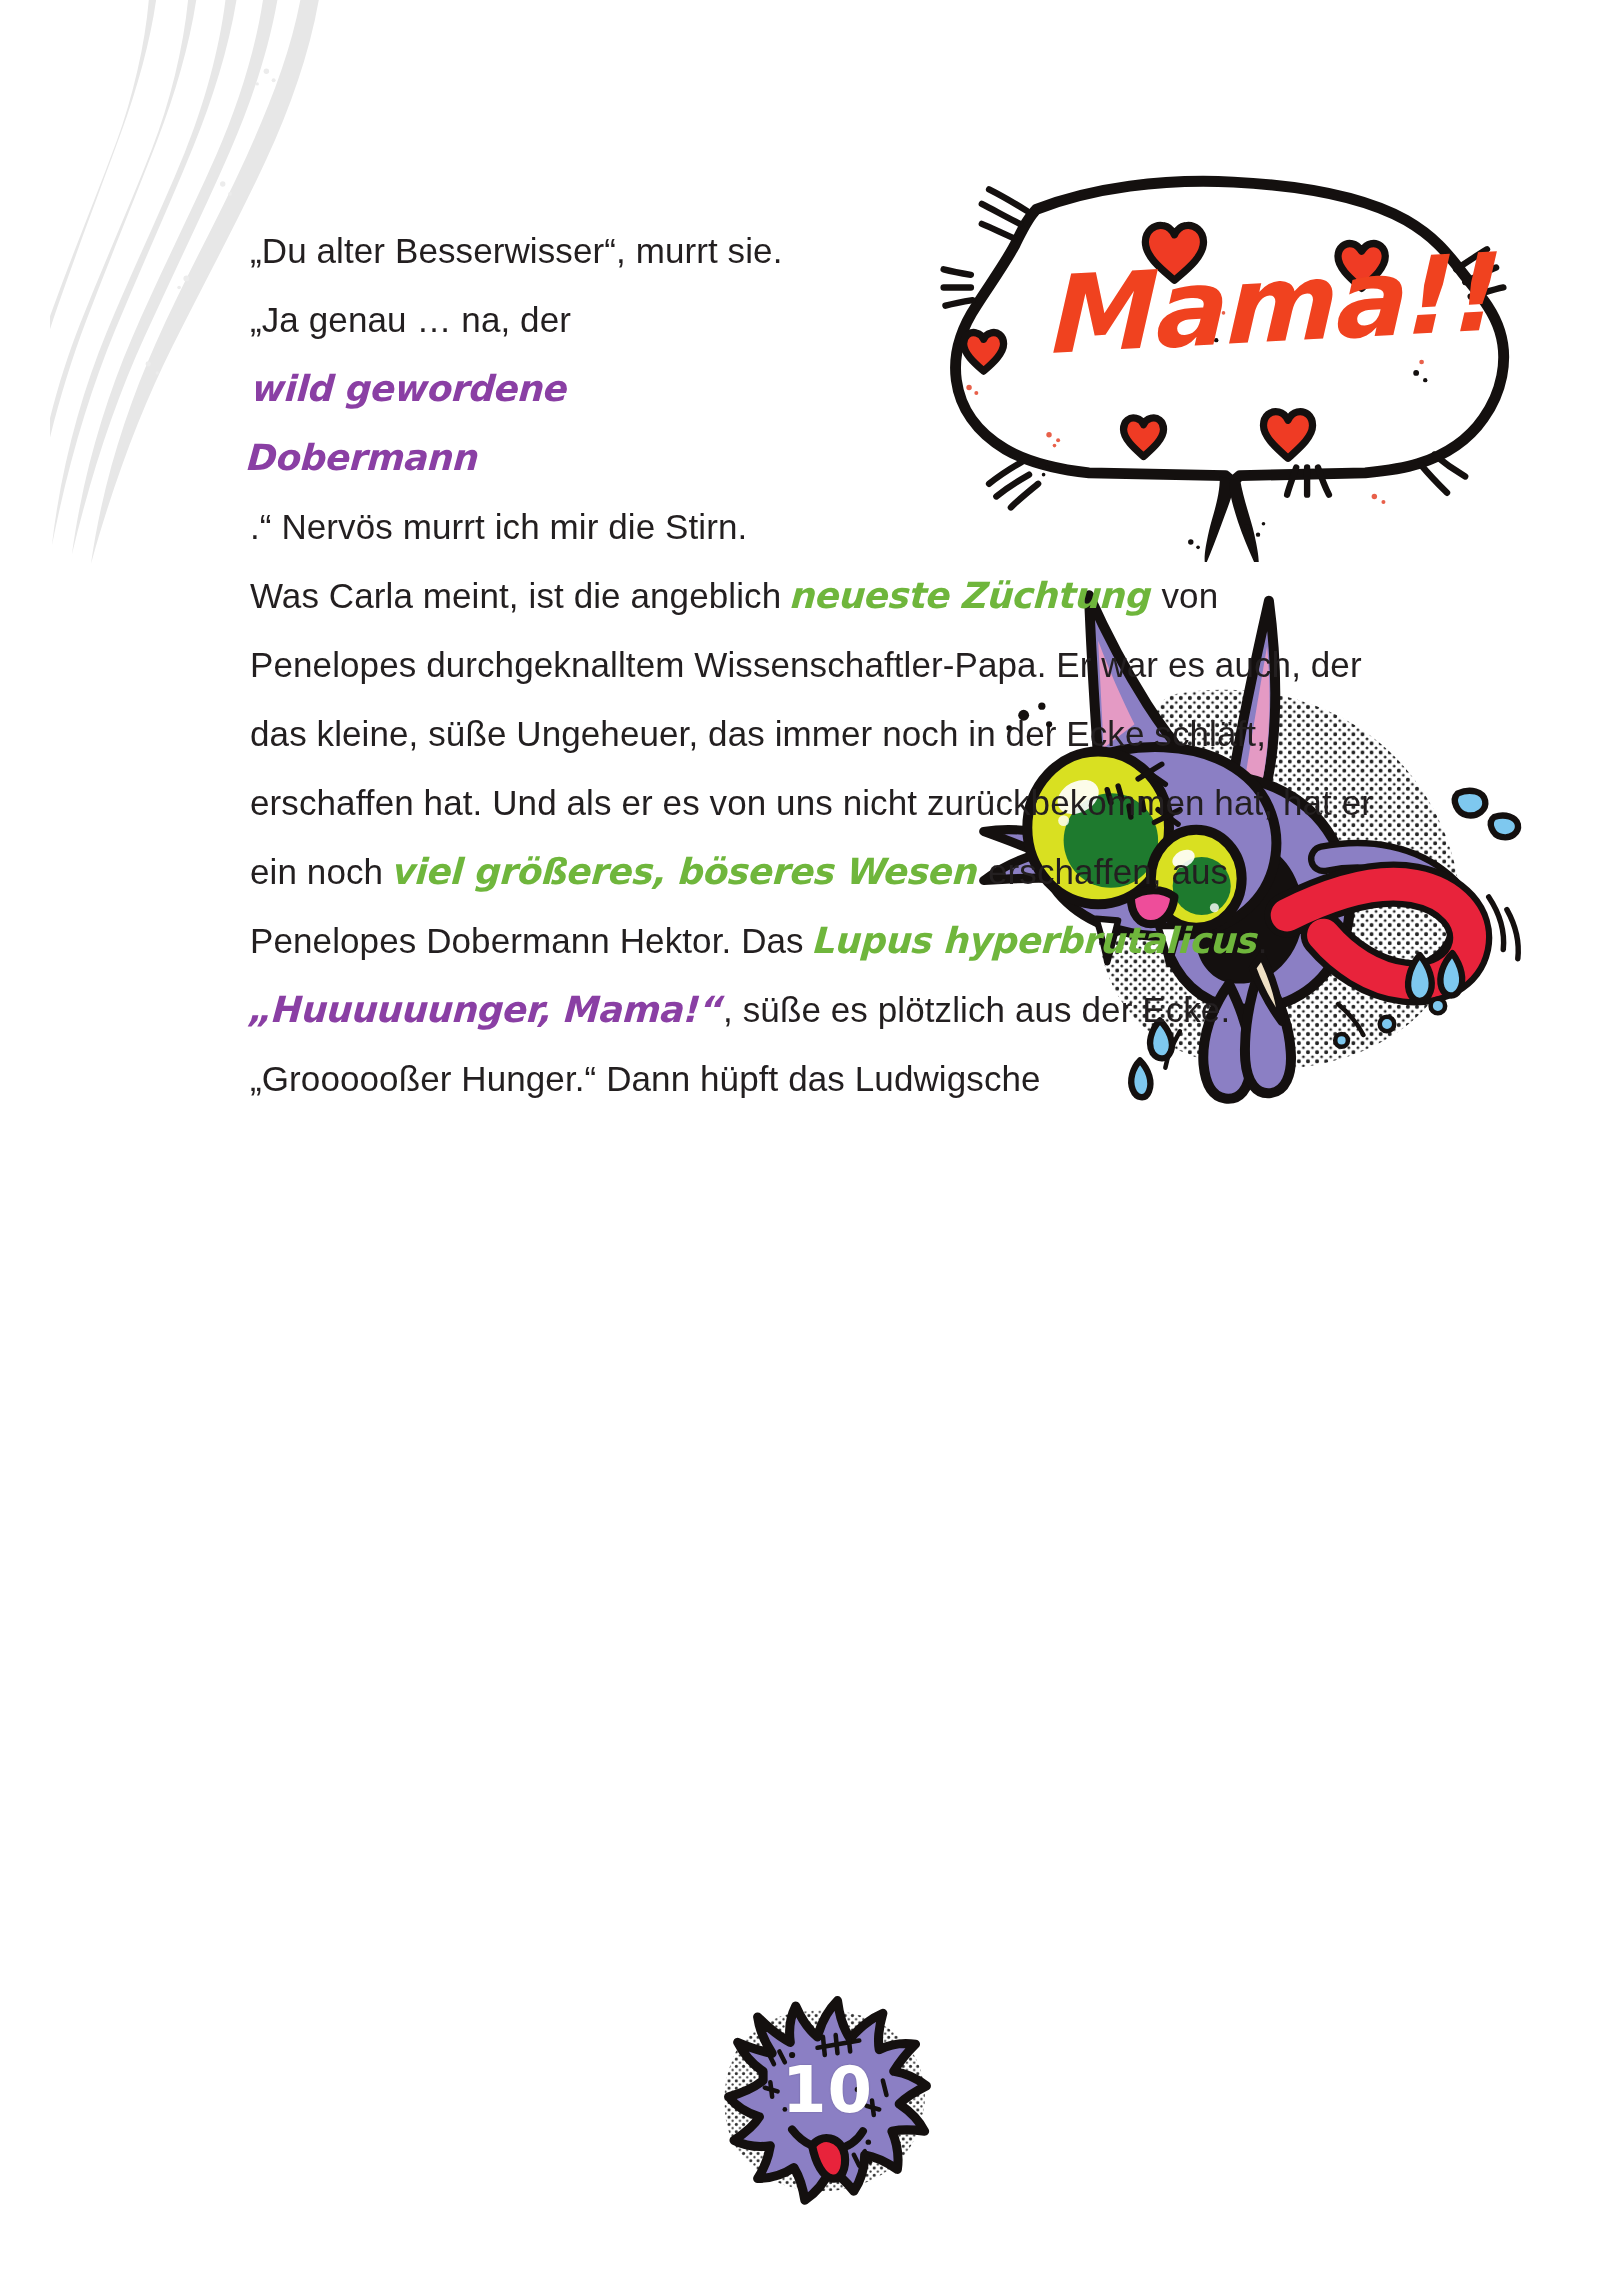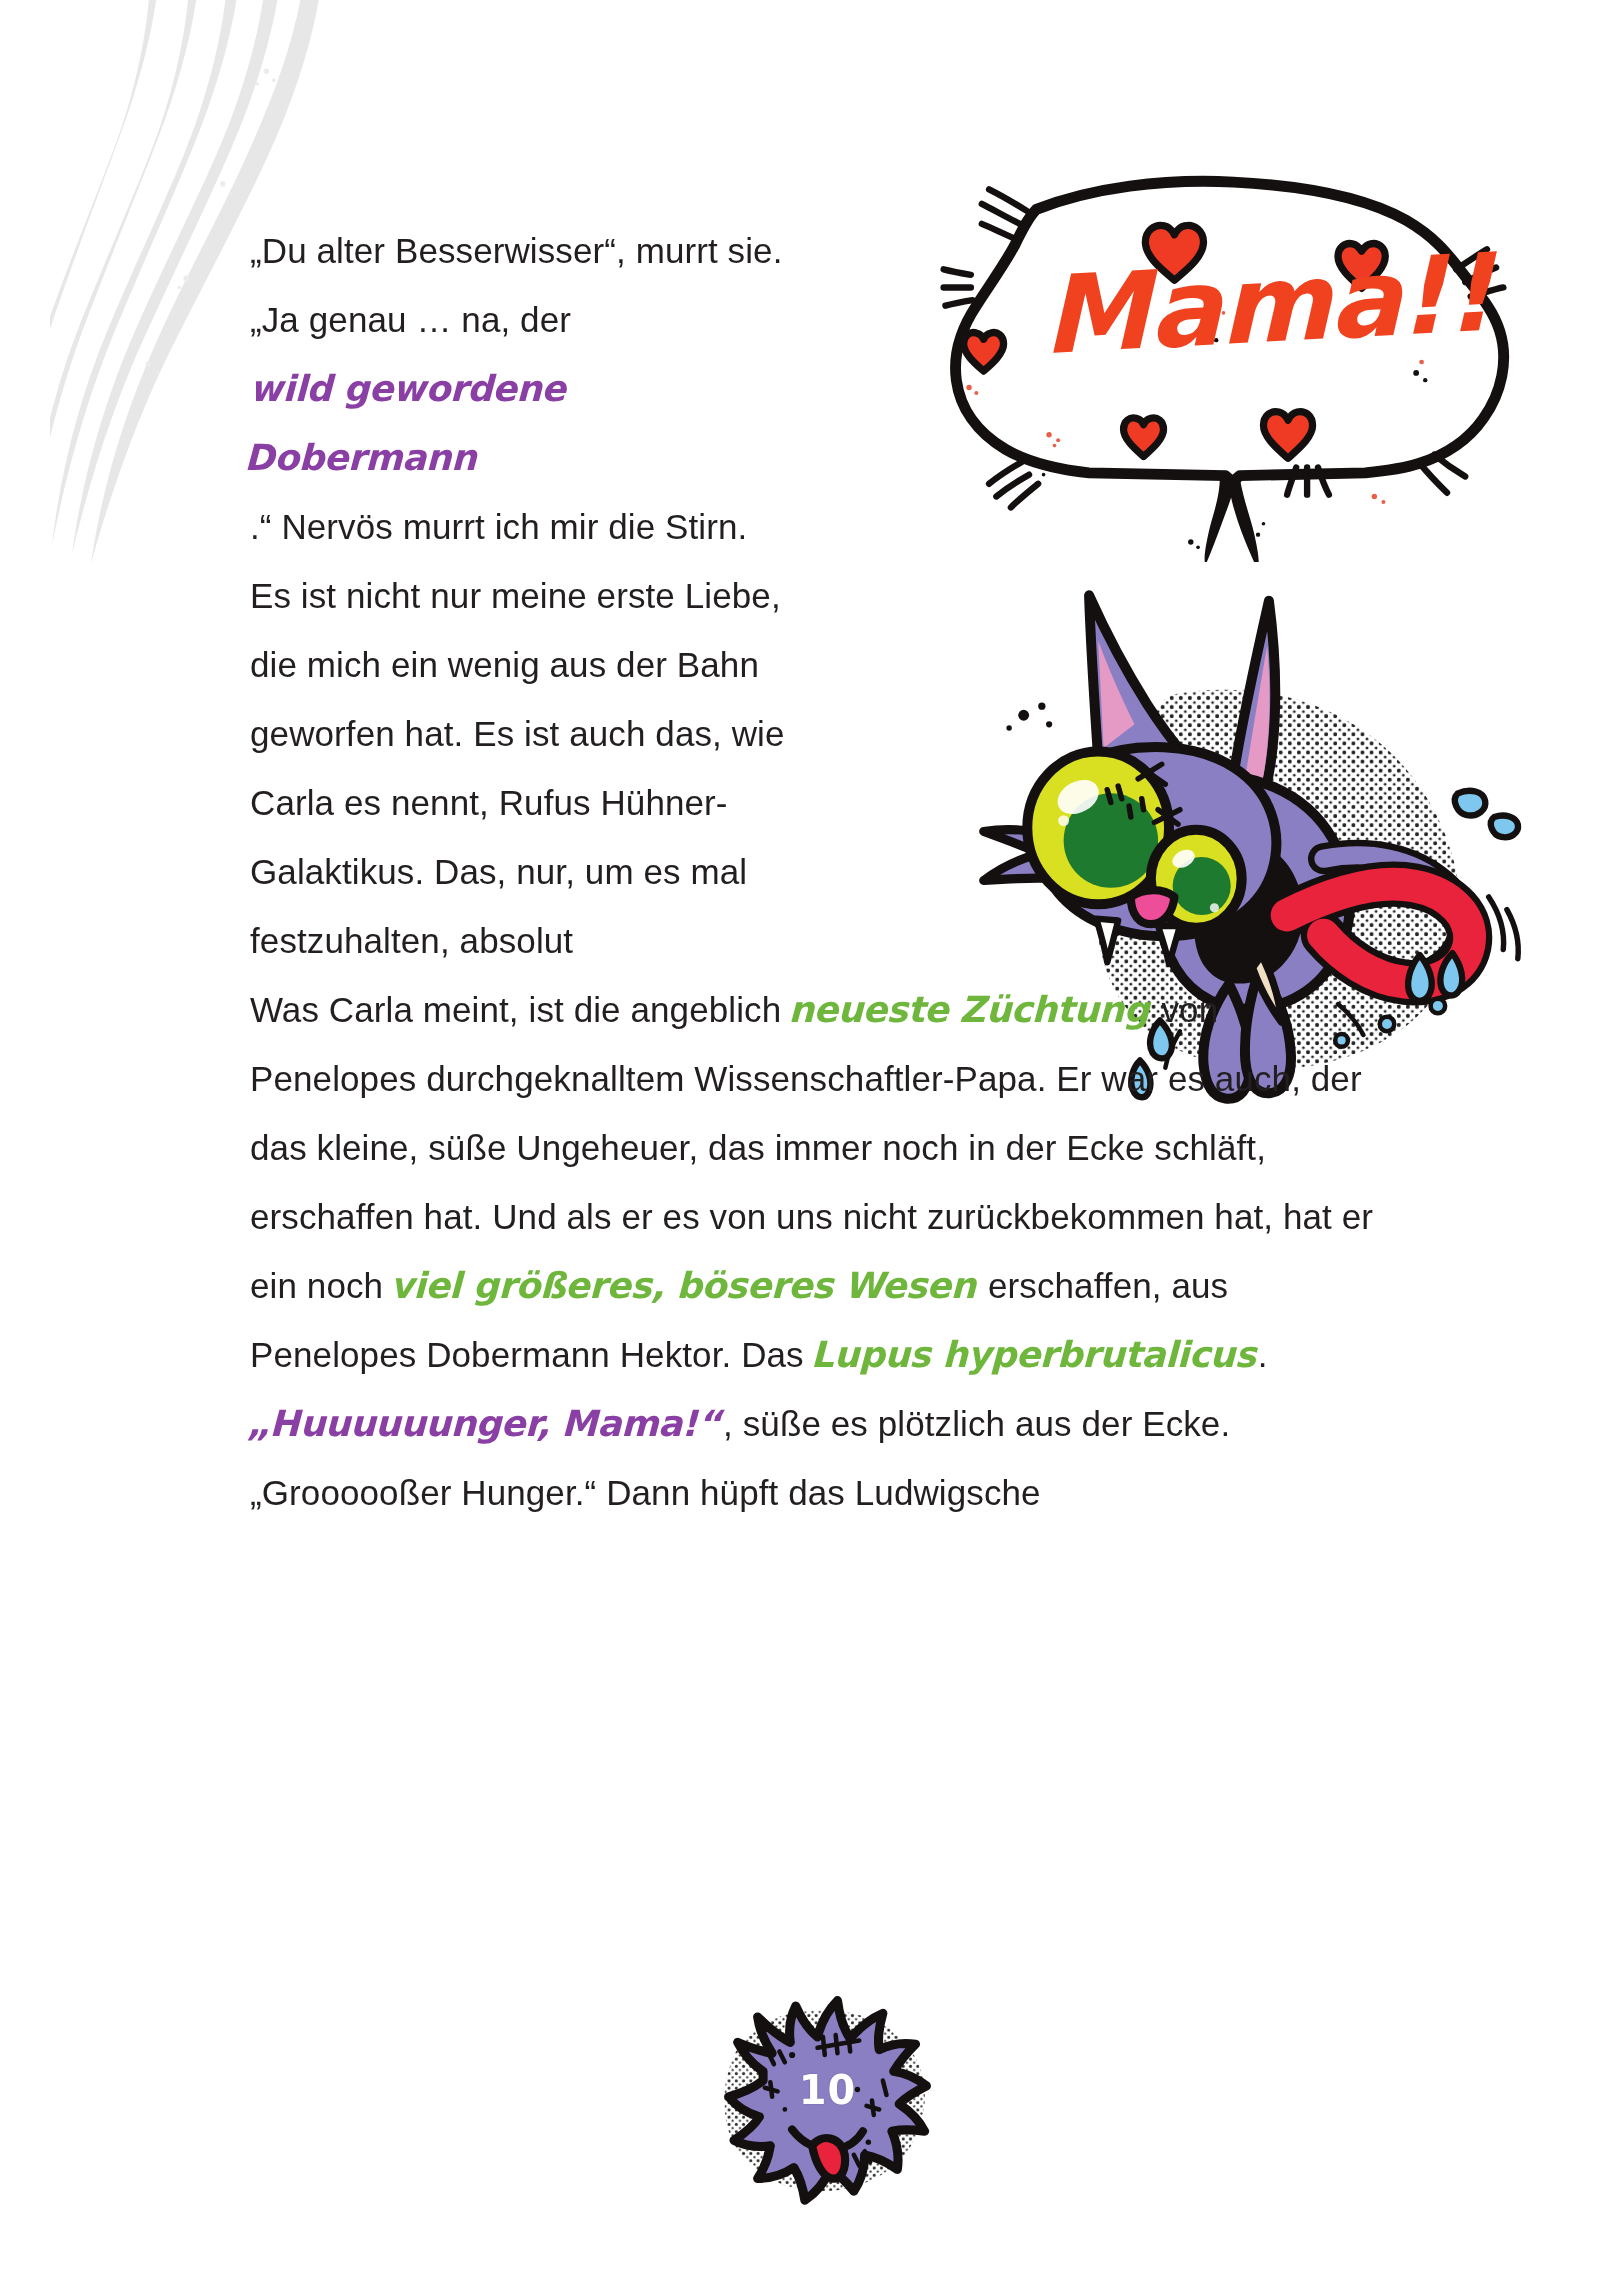--- a/index.html
+++ b/index.html
@@ -54,21 +54,21 @@
   .monster{position:absolute;left:896px;top:559px;width:655px;height:545px;}
   .monster svg{display:block;width:100%;height:100%;}
 
   
   .pagenum{position:absolute;left:705px;top:1977px;width:245px;height:245px;}
   .pagenum svg{display:block;width:100%;height:100%;}
   .pagenum-label{
     position:absolute;left:0;top:0;width:245px;height:245px;
     display:flex;align-items:center;justify-content:center;
     font-family:"DejaVu Sans", sans-serif;
-    font-weight:700;font-size:40px;color:#ffffff;
+    font-weight:700;font-size:64px;color:#ffffff;
     letter-spacing:0.9px;padding-bottom:20px;box-sizing:border-box;
     text-shadow:0 0 1.8px rgba(0,0,0,.25);
   }
 </style>
 </head>
 <body>
 
 <div class="page">
 
   <div class="claws">
@@ -288,23 +288,20 @@
         <circle cx="124" cy="186" r="3"></circle>
         <circle cx="168" cy="182" r="3.4"></circle>
       </g>
     </svg>
   </div>
 
   <div class="textcol">
     <p class="para narrow">
       <span>„Du alter Besserwisser“, murrt sie. „Ja genau … na, der </span><span class="hand purple">wild gewordene Dobermann</span><span>.“ Nervös murrt ich mir die Stirn.</span>
     </p>
-    <p class="para narrow">
-      <span>Es ist nicht nur meine erste Liebe, die mich ein wenig aus der Bahn geworfen hat. Es ist auch das, wie Carla es nennt, Rufus Hühner-Galaktikus. Das, nur, um es mal festzuhalten, absolut</span>
-    </p>
     <p class="para wide">
       <span>Was Carla meint, ist die angeblich </span><span class="hand green">neueste Züchtung</span><span> von Penelopes durchgeknalltem Wissenschaftler-Papa. Er war es auch, der das kleine, süße Ungeheuer, das immer noch in der Ecke schläft, erschaffen hat. Und als er es von uns nicht zurückbekommen hat, hat er ein noch </span><span class="hand green">viel größeres, böseres Wesen</span><span> erschaffen, aus Penelopes Dobermann Hektor. Das </span><span class="hand green">Lupus hyperbrutalicus</span><span>.</span>
     </p>
     <p class="para wide">
       <span class="hand purple">„Huuuuuunger, Mama!“</span><span>, süße es plötzlich aus der Ecke. „Groooooßer Hunger.“ Dann hüpft das Ludwigsche</span>
     </p>
   </div>
 
   <div class="pagenum">
     <svg viewBox="0 0 270 270" xmlns="http://www.w3.org/2000/svg">

